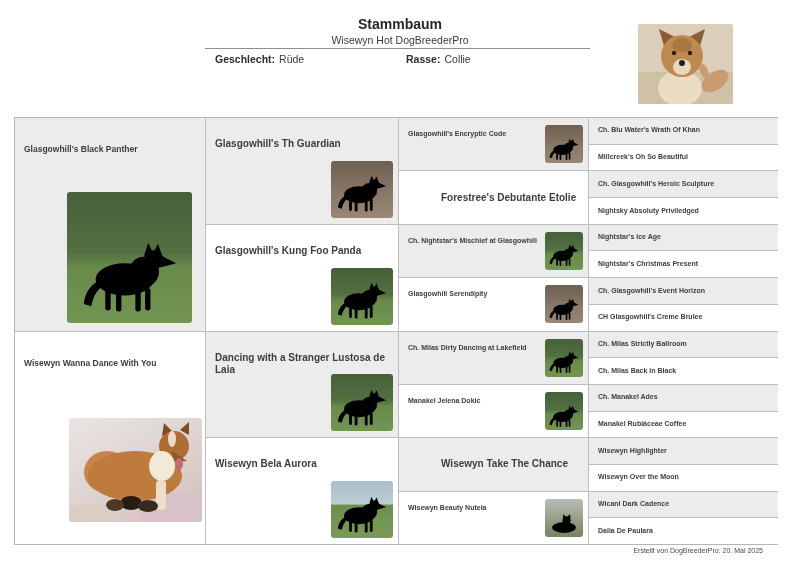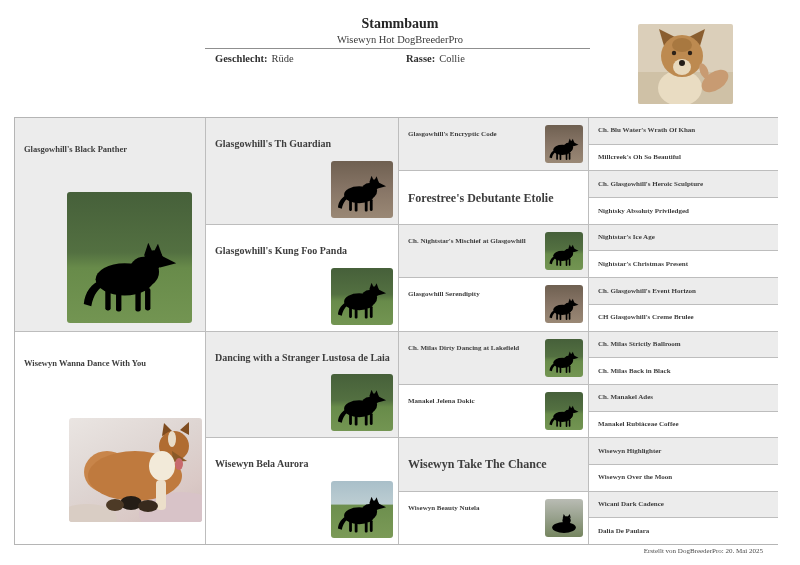--- a/index.html
+++ b/index.html
@@ -1,18 +1,18 @@
 <!DOCTYPE html>
 <html><head>
 <meta charset="utf-8">
 <style>
   html,body{margin:0;padding:0;background:#fff;}
   .page{
     position:relative;width:778px;height:565px;background:#ffffff;overflow:hidden;
-    font-family:Liberation Serif, serif;color:#3d3d3d;
+    font-family:Liberation Sans, sans-serif;color:#3d3d3d;
   }
   
   .title{position:absolute;left:0;top:16px;width:800px;text-align:center;
          font-size:14px;font-weight:bold;color:#262626;}
   .subtitle{position:absolute;left:0;top:34px;width:800px;text-align:center;
          font-size:10.5px;color:#3a3a3a;}
   .head-rule{position:absolute;left:205px;top:48px;width:385px;height:0;
          border-top:1px solid #8f8f8f;}
   .info-row{position:absolute;left:8px;top:53px;width:800px;height:14px;font-size:10.5px;}
   .info-gender{position:absolute;left:207px;top:0;}
@@ -27,21 +27,21 @@
     display:grid;grid-template-columns:190px 192px 189px 1fr;
     grid-template-rows:repeat(16,1fr);gap:1px;background:#bdbdbd;
     border:1px solid #b5b5b5;
   }
   .cell{position:relative;background:#ffffff;overflow:hidden;}
   .cell.shade{background:#ececec;}
   .cell .name{position:absolute;left:9px;right:6px;font-weight:bold;line-height:1.25;}
   .g1 .name{top:26px;font-size:8.5px;}
   .g2 .name{top:20px;font-size:10px;}
   .g3 .name{top:12px;font-size:7px;right:46px;}
-  .g3.big .name{top:50%;transform:translateY(-50%);font-size:12px;right:8px;}
+  .g3.big .name{top:50%;transform:translateY(-50%);font-size:10px;right:8px;margin-left:33px;}
   .g4{display:flex;align-items:center;}
   .g4 .name{position:static;font-size:7px;padding:0 6px 0 0;margin-left:9px;}
   
   .photo{position:absolute;border-radius:3px;overflow:hidden;}
   .photo svg.dog{position:absolute;left:50%;bottom:4%;transform:translateX(-50%);}
   .ph-g1a{left:52px;top:74px;width:125px;height:131px;}
   .ph-g1b{left:54px;top:86px;width:133px;height:104px;}
   .ph-g2{right:5px;bottom:6px;width:62px;height:57px;}
   .ph-g3{right:5px;top:50%;transform:translateY(-50%);width:38px;height:38px;}
   .bg-grass{background:linear-gradient(180deg,#46603a 0%,#537041 46%,#688b4a 58%,#739552 100%);}

